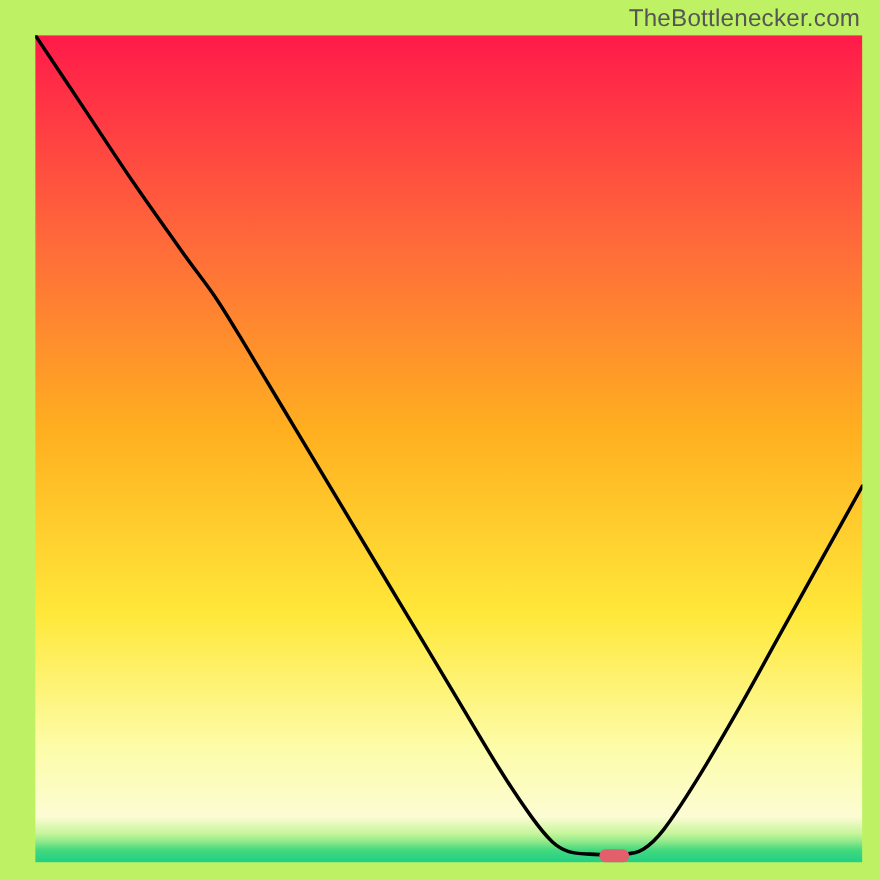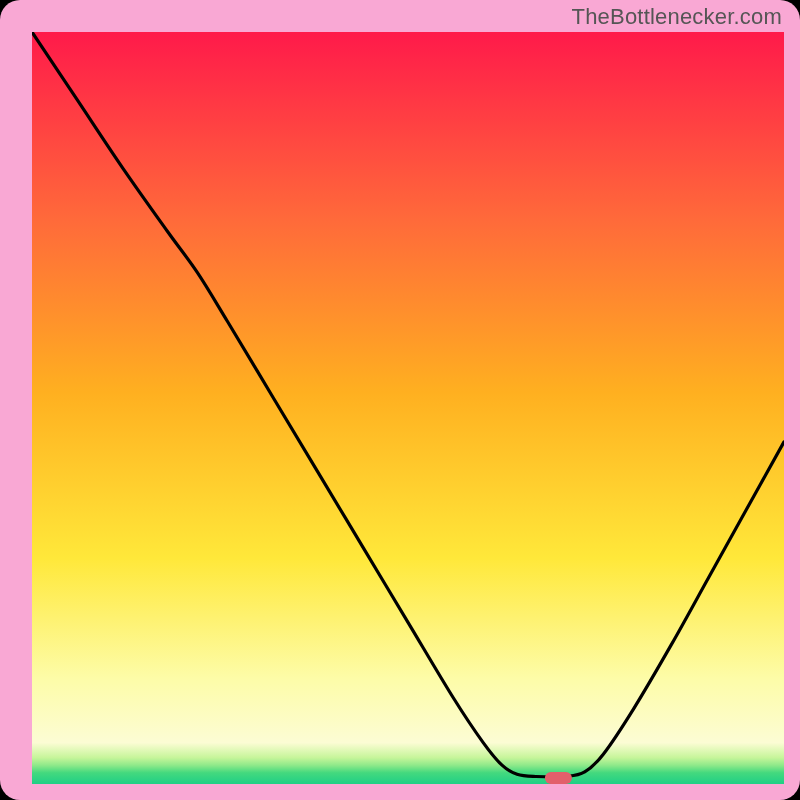--- a/index.html
+++ b/index.html
@@ -8,22 +8,21 @@
     background: #000;
     width: 800px;
     height: 800px;
     overflow: hidden;
     font-family: Arial, sans-serif;
   }
   .container {
     width: 800px;
     height: 800px;
     position: relative;
-    background: #f9a8d4;
-    border-radius: 20px;
+    background: #bef264;
   }
   .watermark {
     position: absolute;
     top: 4px;
     right: 18px;
     color: #555;
     font-size: 22px;
     font-weight: 500;
     letter-spacing: 0.2px;
     z-index: 10;

